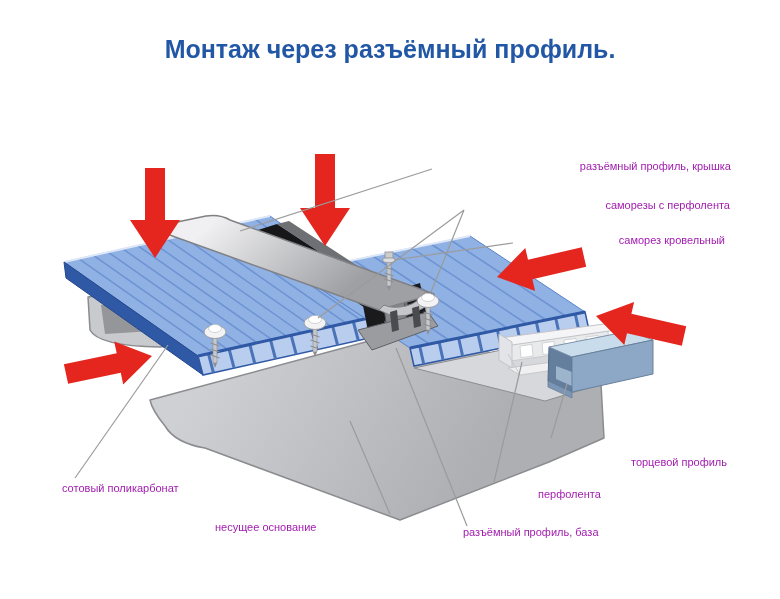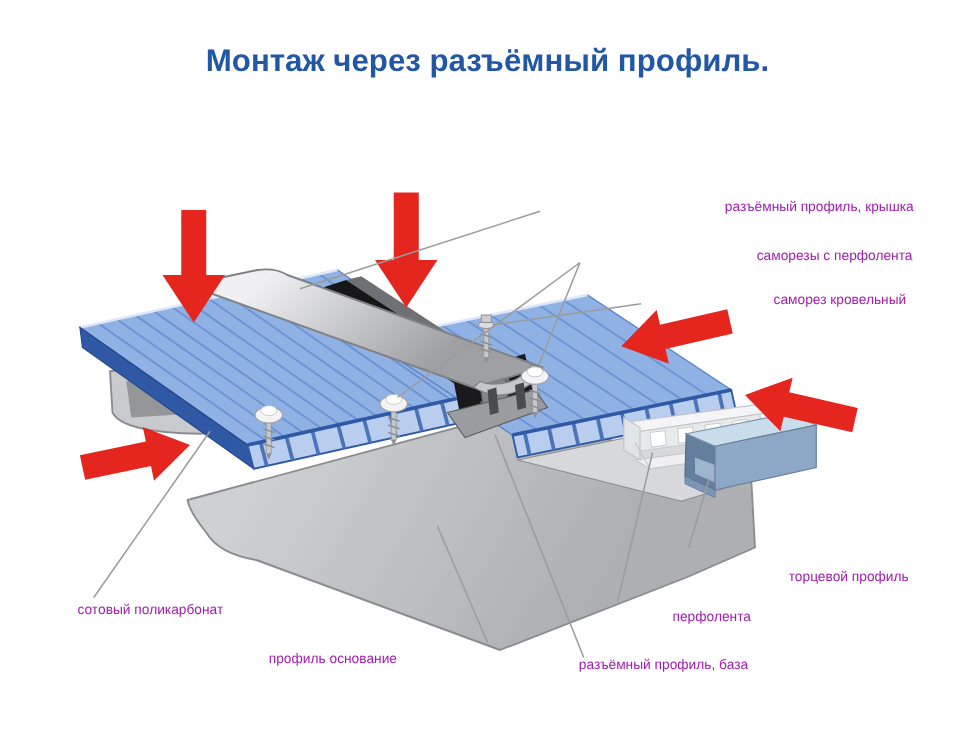--- a/index.html
+++ b/index.html
@@ -160,15 +160,15 @@
     </g>
   </svg>
 
   <div class="label lab-cover">разъёмный профиль, крышка</div>
   <div class="label lab-thermo">саморезы с перфолента</div>
   <div class="label lab-roof">саморез кровельный</div>
   <div class="label lab-end">торцевой профиль</div>
   <div class="label lab-perfo">перфолента</div>
   <div class="label lab-poly">сотовый поликарбонат</div>
   <div class="label lab-base">разъёмный профиль, база</div>
-  <div class="label lab-support">профиль основание</div>
+  <div class="label lab-support">несущее основание</div>
 
 </div>
 
 </body></html>

